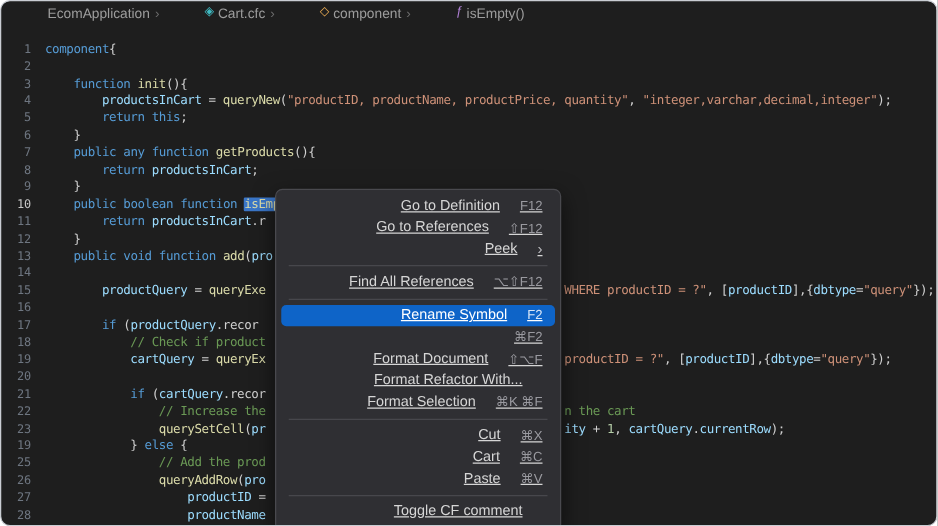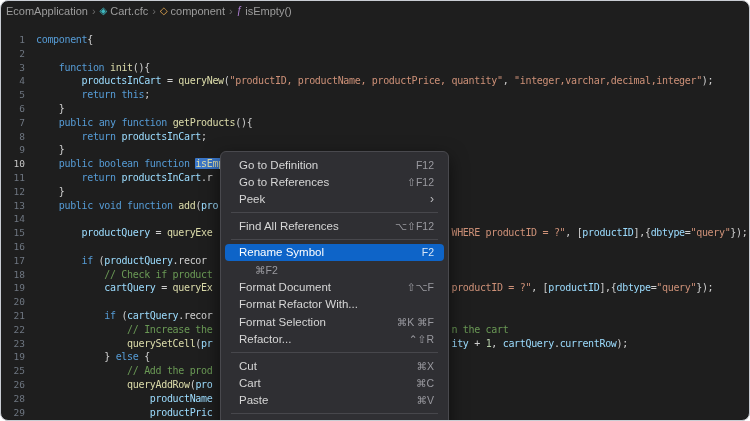--- a/index.html
+++ b/index.html
@@ -13,21 +13,21 @@
     font-family:"Liberation Sans", sans-serif;
   }
   
   .breadcrumb{
     height:19px;
     display:flex;align-items:center;
     padding-left:5px;
     font-size:11px;color:#9d9d9d;
     white-space:nowrap;
   }
-  .bc-item{display:inline-flex;align-items:center;gap:3px;cursor:pointer;}
+  .bc-item{display:inline-flex;gap:3px;cursor:pointer;margin-left:32px;}
   .bc-sep{color:#6b6b6b;margin:0 4px;font-size:11px;}
   .bc-icon{font-size:10px;line-height:10px;}
   .bc-icon.file{color:#3fbac2;}
   .bc-icon.class{color:#e8ab53;}
   .bc-icon.method{color:#b180d7;}
   
   .code-area{padding-top:2px;margin-top:11px;}
   .line{
     height:13.8px;line-height:13.8px;
     white-space:pre;
@@ -53,24 +53,24 @@
     position:absolute;left:219px;top:150px;width:227px;
     background:#2f2f33;
     border:1px solid #49494e;
     border-radius:6px;
     padding:4px 0 6px;
     box-shadow:0 6px 18px rgba(0,0,0,0.55);
     z-index:10;
     font-size:11.5px;color:#d6d6d6;
   }
   .menu-item{
-    display:flex;justify-content:space-between;align-items:center;
+    display:flex;justify-content:flex-end;align-items:center;
     height:17.4px;
     padding:0 10px 0 14px;margin:0 4px;
-    border-radius:4px;cursor:pointer;
+    border-radius:4px;cursor:pointer;text-decoration:underline;
   }
   .menu-item.hl{background:var(--c-menu_highlight);color:#ffffff;}
   .mi-label{white-space:nowrap;}
   .mi-shortcut{color:#9a9aa0;margin-left:16px;font-size:10.5px;white-space:nowrap;}
   .menu-item.hl .mi-shortcut{color:#d8e6f7;}
   .mi-sub{font-size:12px;color:#b9b9bd;}
   .menu-sep{height:1px;background:#47474c;margin:4px 10px;}
 </style>
 </head>
 <body>
@@ -116,20 +116,21 @@
       <div class="line"><span class="ln">17</span><span class="code"><span class="tk-pl">        </span><span class="tk-kw">if</span><span class="tk-pl"> (</span><span class="tk-vr">productQuery</span><span class="tk-pl">.recor</span></span></div>
       <div class="line"><span class="ln">18</span><span class="code"><span class="tk-pl">            </span><span class="tk-cm">// Check if product</span></span></div>
       <div class="line"><span class="ln">19</span><span class="code"><span class="tk-pl">            </span><span class="tk-vr">cartQuery</span><span class="tk-pl"> = </span><span class="tk-fn">queryEx</span><span class="tk-pl">                                          </span><span class="tk-st">productID = ?"</span><span class="tk-pl">, [</span><span class="tk-vr">productID</span><span class="tk-pl">],{</span><span class="tk-vr">dbtype</span><span class="tk-pl">=</span><span class="tk-st">"query"</span><span class="tk-pl">});</span></span></div>
       <div class="line"><span class="ln">20</span><span class="code"></span></div>
       <div class="line"><span class="ln">21</span><span class="code"><span class="tk-pl">            </span><span class="tk-kw">if</span><span class="tk-pl"> (</span><span class="tk-vr">cartQuery</span><span class="tk-pl">.recor</span></span></div>
       <div class="line"><span class="ln">22</span><span class="code"><span class="tk-pl">                </span><span class="tk-cm">// Increase the</span><span class="tk-pl">                                          </span><span class="tk-cm">n the cart</span></span></div>
       <div class="line"><span class="ln">23</span><span class="code"><span class="tk-pl">                </span><span class="tk-fn">querySetCell</span><span class="tk-pl">(</span><span class="tk-vr">pr</span><span class="tk-pl">                                          </span><span class="tk-vr">ity</span><span class="tk-pl"> + </span><span class="tk-nm">1</span><span class="tk-pl">, </span><span class="tk-vr">cartQuery</span><span class="tk-pl">.</span><span class="tk-vr">currentRow</span><span class="tk-pl">);</span></span></div>
       <div class="line"><span class="ln">19</span><span class="code"><span class="tk-pl">            } </span><span class="tk-kw">else</span><span class="tk-pl"> {</span></span></div>
       <div class="line"><span class="ln">25</span><span class="code"><span class="tk-pl">                </span><span class="tk-cm">// Add the prod</span></span></div>
       <div class="line"><span class="ln">26</span><span class="code"><span class="tk-pl">                </span><span class="tk-fn">queryAddRow</span><span class="tk-pl">(</span><span class="tk-vr">pro</span></span></div>
+      <div class="line"><span class="ln">27</span><span class="code"><span class="tk-pl">                    </span><span class="tk-vr">productID</span><span class="tk-pl"> =</span></span></div>
       <div class="line"><span class="ln">28</span><span class="code"><span class="tk-pl">                    </span><span class="tk-vr">productName</span></span></div>
       <div class="line"><span class="ln">29</span><span class="code"><span class="tk-pl">                    </span><span class="tk-vr">productPric</span></span></div>
     </div>
   <div class="context-menu">
       <div class="menu-item">
         <span class="mi-label">Go to Definition</span>
         <span class="mi-shortcut">F12</span>
       </div>
       <div class="menu-item">
         <span class="mi-label">Go to References</span>
@@ -157,24 +158,20 @@
         <span class="mi-shortcut">⇧⌥F</span>
       </div>
       <div class="menu-item">
         <span class="mi-label">Format Refactor With...</span>
         <span class="mi-shortcut"></span>
       </div>
       <div class="menu-item">
         <span class="mi-label">Format Selection</span>
         <span class="mi-shortcut">⌘K ⌘F</span>
       </div>
-      <div class="menu-item">
-        <span class="mi-label">Refactor...</span>
-        <span class="mi-shortcut">⌃⇧R</span>
-      </div>
       <div class="menu-sep"></div>
       <div class="menu-item">
         <span class="mi-label">Cut</span>
         <span class="mi-shortcut">⌘X</span>
       </div>
       <div class="menu-item">
         <span class="mi-label">Cart</span>
         <span class="mi-shortcut">⌘C</span>
       </div>
       <div class="menu-item">

